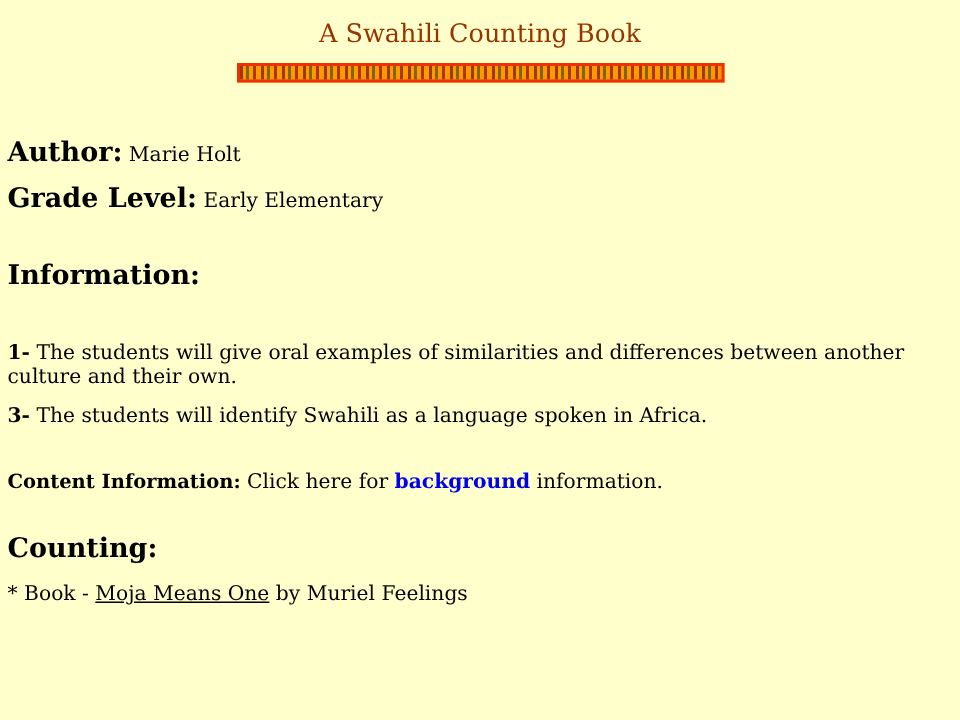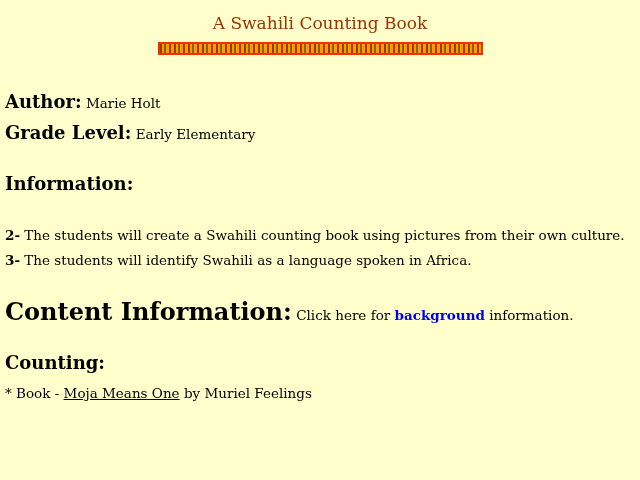--- a/index.html
+++ b/index.html
@@ -45,21 +45,21 @@
   .author-line { margin:36px 0 0 0; }
   .grade-line  { margin:10px 0 0 0; }
 
   .sec-heading { font-size:18px; font-weight:bold; margin:30px 0 0 0; }
   .objectives-list { margin:0; }
   .objectives-list p { margin:9px 0; line-height:1.22; }
   .objectives-list p:first-child { margin-top:33px; }
   .obj-num { font-weight:bold; }
 
   .content-line { margin:28px 0 0 0; }
-  .content-line .lbl { font-size:24px; }
+  .content-line .lbl { font-size:13px; }
   a.bg-link { color:#0000EE; font-weight:bold; cursor:pointer; }
 
   .materials-heading { margin:26px 0 0 0; }
   .material-line { margin:12px 0 0 0; }
   .book-title { text-decoration:underline; }
 </style>
 </head>
 <body>
 
 <div class="page">
@@ -74,22 +74,22 @@
 
   <p class="grade-line">
     <span class="lbl">Grade Level:</span>
     <span>Early Elementary</span>
   </p>
 
   <p class="sec-heading">Information:</p>
 
   <div class="objectives-list">
     <p>
-      <span class="obj-num">2-</span>
-      <span>The students will create a Swahili counting book using pictures from their own culture.</span>
+      <span class="obj-num">1-</span>
+      <span>The students will give oral examples of similarities and differences between another culture and their own.</span>
     </p>
     <p>
       <span class="obj-num">3-</span>
       <span>The students will identify Swahili as a language spoken in Africa.</span>
     </p>
   </div>
 
   <p class="content-line">
     <span class="lbl">Content Information:</span>
     <span>Click here for</span>

